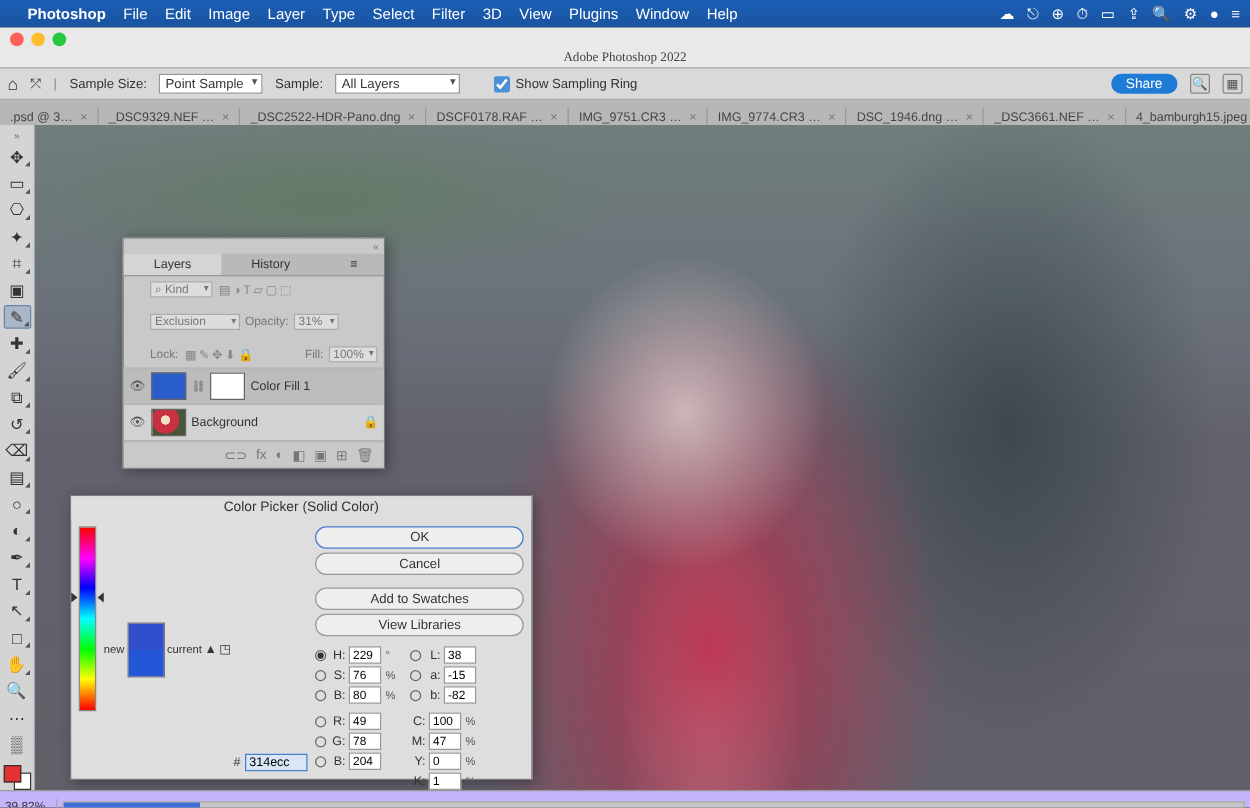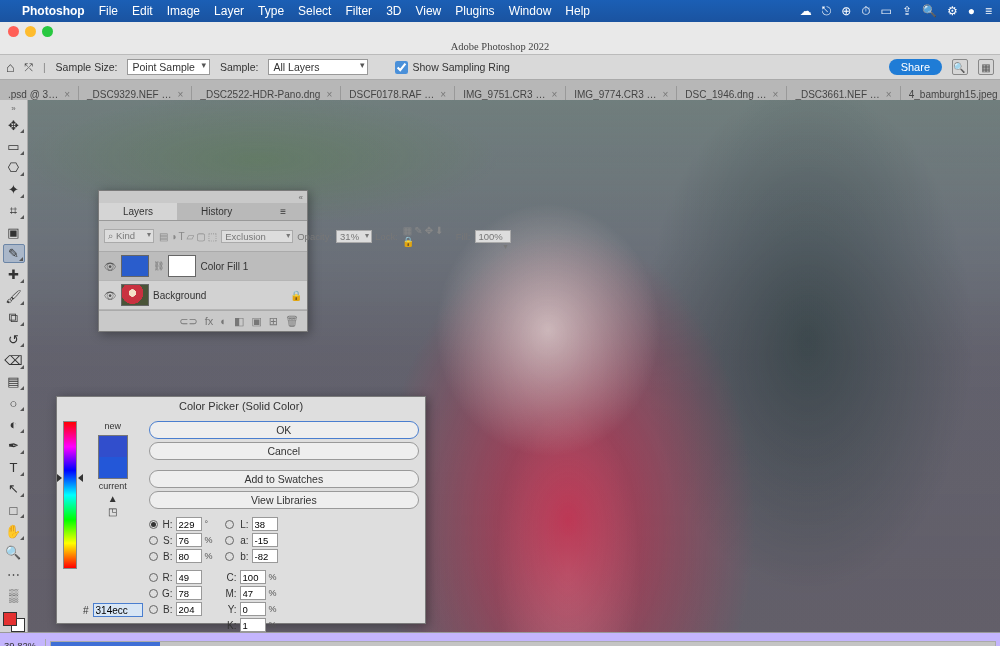--- a/index.html
+++ b/index.html
@@ -43,21 +43,21 @@
   linear-gradient(180deg, rgba(110,130,90,0.55) 0%, rgba(90,95,70,0.45) 28%, rgba(80,70,55,0.55) 48%, rgba(85,70,55,0.6) 100%);
   filter: saturate(1.05);
 }
 .photo::after { content:""; position:absolute; inset:0; background: linear-gradient(rgba(49,78,204,0.14), rgba(49,78,204,0.14)); }
 .layers-panel, .color-picker { position: absolute; background: #c9c9c9; border: 1px solid #7a7a7a; box-shadow: 2px 2px 10px rgba(0,0,0,0.35); font-size: 10px; color: #333; }
 .layers-panel { top: 90px; left: 70px; width: 210px; }
 .panel-bar { height: 12px; background: #c9c9c9; display: flex; justify-content: flex-end; padding-right: 4px; align-items: center; color: #666; font-size: 8px; }
 .panel-tabs { display: flex; background: #b9b9b9; border-bottom: 1px solid #999; }
 .panel-tabs .ptab { padding: 3px 24px; font-size: 10px; }
 .panel-tabs .ptab.active { background: #d5d5d5; }
-.layers-controls { padding: 4px 5px; display: flex; flex-direction: row; gap: 3px; }
+.layers-controls { padding: 4px 5px; display: flex; flex-direction: column; gap: 13px; margin-left: 16px; }
 .lc-row { display: flex; align-items: center; gap: 4px; color: #777; font-size: 9.5px; }
 .lc-row .mini-dd { background: #ddd; border: 1px solid #aaa; padding: 0 10px 0 3px; position: relative; font-size: 9.5px; min-width: 50px; color: #777; }
 .lc-row .mini-dd::after { content: "▾"; position: absolute; right: 2px; font-size: 8px; }
 .lc-icons span { margin: 0 1px; color: #888; font-size: 10px; }
 .layer-list { background: #d2d2d2; border-top: 1px solid #aaa; border-bottom: 1px solid #aaa; }
 .layer-row { display: flex; align-items: center; padding: 3px 4px; gap: 4px; border-bottom: 1px solid #b5b5b5; }
 .layer-row.active { background: #bcbcbc; }
 .eye { width: 14px; text-align: center; color: #555; }
 .thumb { width: 28px; height: 22px; border: 1px solid #666; background: #2a5dcc; }
 .thumb.bg-th { background: radial-gradient(circle at 40% 40%, #f4e0c8 18%, #c93140 20% 55%, #4a5438 56%); }
@@ -71,21 +71,21 @@
 .cp-body { display: flex; padding: 6px; gap: 6px; height: calc(100% - 18px); }
 .cp-field { width: 148px; height: 148px; background: linear-gradient(to right, #fff, #1f6eff), linear-gradient(to top, #000, rgba(0,0,0,0)); background-blend-mode: multiply; position: relative; border: 1px solid #888; }
 .cp-field .pointer { position: absolute; width: 10px; height: 10px; border: 1.5px solid #fff; border-radius: 50%; top: 30px; left: 100px; box-shadow: 0 0 0 1px #333; }
 .cp-left { display: flex; flex-direction: column; gap: 6px; }
 .only-web { display: flex; align-items: center; gap: 4px; margin-top: 20px; font-size: 10px; }
 .hue-strip { width: 14px; height: 148px; background: linear-gradient(to bottom, #f00 0%, #f0f 17%, #00f 33%, #0ff 50%, #0f0 67%, #ff0 83%, #f00 100%); border: 1px solid #888; position: relative; }
 .hue-strip .arrow { position: absolute; left: -5px; right: -5px; top: 48px; height: 0; border-top: 4px solid transparent; border-bottom: 4px solid transparent; }
 .hue-strip .arrow::before, .hue-strip .arrow::after { content:""; position:absolute; width:0;height:0; border-top:4px solid transparent; border-bottom:4px solid transparent; }
 .hue-strip .arrow::before { left:-2px; border-left: 5px solid #333; }
 .hue-strip .arrow::after { right:-2px; border-right: 5px solid #333; }
-.cp-mid { display: flex; flex-direction: column; align-items: center; font-size: 9px; gap: 2px; }
+.cp-mid { display: flex; flex-direction: row; align-items: center; font-size: 9px; gap: 2px; }
 .color-compare { width: 30px; height: 44px; border: 1px solid #777; display: flex; flex-direction: column; margin-top: 2px; }
 .color-compare div { flex: 1; }
 .cnew { background: #314ecc; } .ccur { background: #2357d8; }
 .warn-ic { font-size: 10px; color: #333; }
 .cp-right { display: flex; flex-direction: column; gap: 4px; flex: 1; }
 .cp-btns { display: flex; flex-direction: column; gap: 3px; align-items: stretch; margin-bottom: 4px; }
 .cp-btn { background: #eee; border: 1px solid #999; border-radius: 10px; padding: 2px 0; font-size: 10.5px; text-align: center; }
 .cp-btn.primary { border: 1.5px solid #4a7ecf; }
 .model-grid { display: flex; gap: 12px; font-size: 10px; }
 .model-col { display: flex; flex-direction: column; gap: 2px; }

